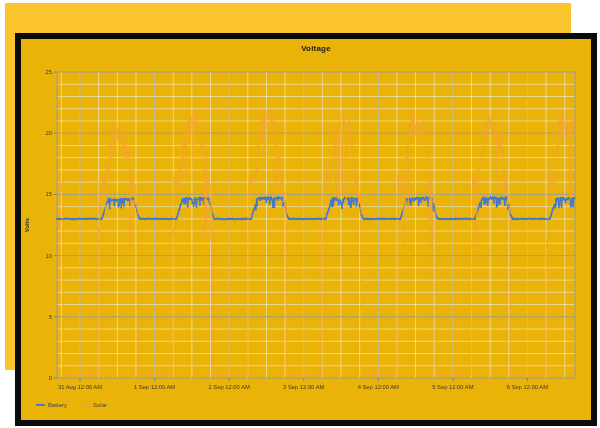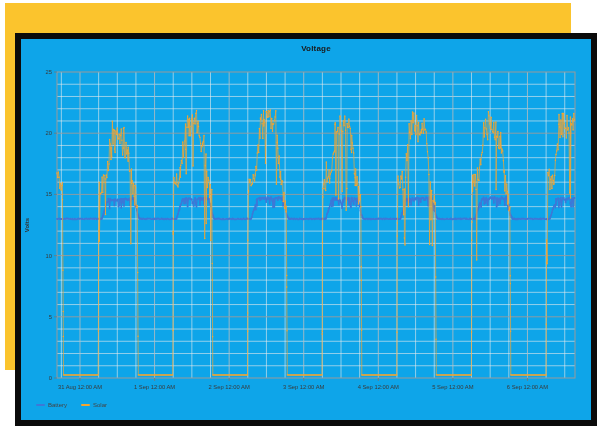--- a/index.html
+++ b/index.html
@@ -1,20 +1,20 @@
 <!DOCTYPE html>
 <html><head>
 <meta charset="utf-8">
 <style>
   html,body{margin:0;padding:0;background:#fff;}
   .stage{position:relative;width:600px;height:428px;background:#ffffff;overflow:hidden;
          font-family:"Liberation Sans",sans-serif;}
   .banner{position:absolute;left:5px;top:3px;width:566px;height:367px;}
   .chart-panel{position:absolute;left:15px;top:33px;width:582px;height:393px;
-               border:6px solid #0b0b0b;box-sizing:border-box;background:#0ea5e9;}
+               border:6px solid #0b0b0b;box-sizing:border-box;background:#eab308;}
   .panel-inner{position:relative;width:570px;height:381px;}
   .chart-title{position:absolute;left:20px;top:5px;width:550px;text-align:center;
                font-size:8px;font-weight:bold;color:#1a1a1a;letter-spacing:.2px;}
   .y-axis-title{position:absolute;left:-6px;top:180px;width:30px;height:12px;
                 text-align:center;font-size:6px;font-weight:bold;color:#333;
                 transform:rotate(-90deg);}
   .chart-svg{position:absolute;left:0;top:0;}
   .legend{position:absolute;left:15px;top:363px;display:flex;align-items:center;
           font-size:6px;color:#444;}
   .legend-item{display:flex;align-items:center;margin-right:14px;cursor:pointer;}

